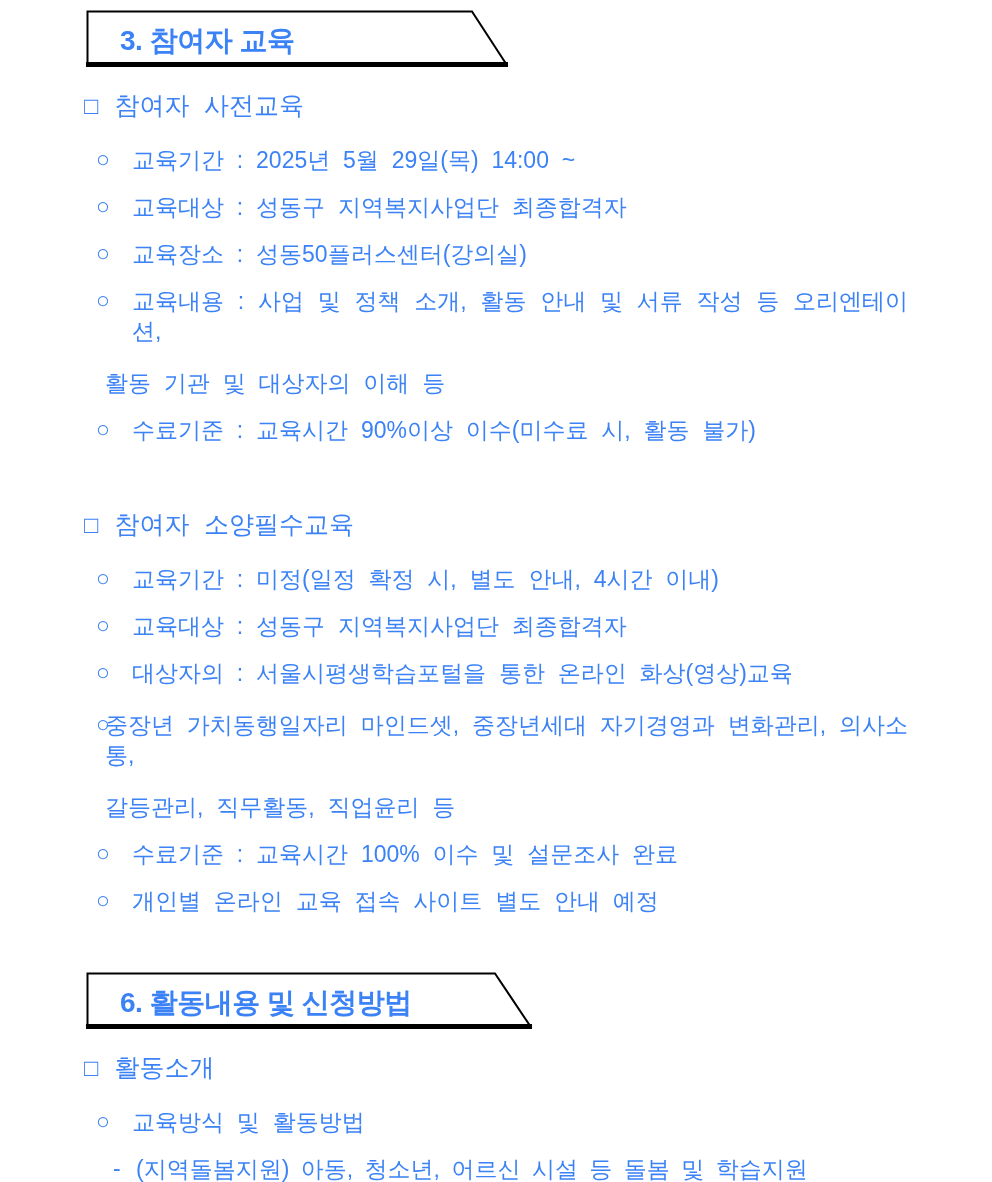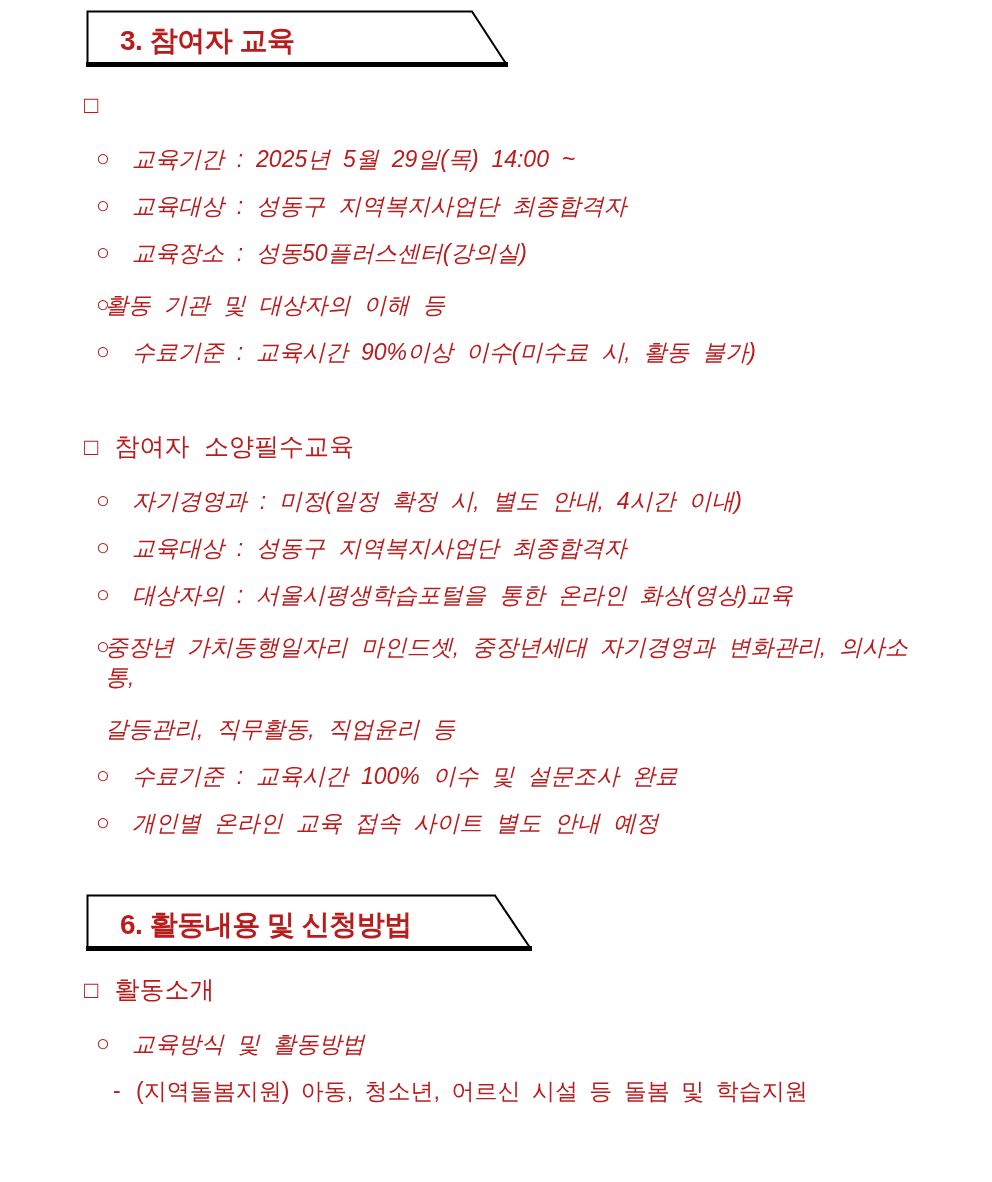--- a/index.html
+++ b/index.html
@@ -2,21 +2,21 @@
 <html lang="ko"><head>
 <meta charset="utf-8">
 <style>
   html, body { margin: 0; padding: 0; background: #ffffff; }
   .page {
     position: relative;
     width: 992px;
     height: 1182px;
     box-sizing: border-box;
     background: #ffffff;
-    color: #b91c1c;
+    color: #3b82f6;
     padding: 10px 84px 0 84px;
     overflow: hidden;
     font-family: "Liberation Sans", "DejaVu Sans", sans-serif;
   }
 
   
   .banner { position: relative; margin-left: 2px; height: 58px; }
   .banner svg { display: block; }
   .banner-label {
     position: absolute;
@@ -44,21 +44,21 @@
   
   .items { margin-top: 24px; }
   .item {
     position: relative;
     padding-left: 48px;
     margin-bottom: 17px;
     font-size: 23px;
     line-height: 30px;
   }
   .circ { position: absolute; left: 12px; top: -1px; font-size: 23px; }
-  .line { word-spacing: 0.28em; font-style: italic; }
+  .line { word-spacing: 0.28em; }
   .line.stretch { text-align: justify; text-align-last: justify; }
   .line.cont { margin-left: -27px; margin-top: 22px; }
 
   .subsection.second { margin-top: 64px; }
 
   
   .subitem {
     position: relative;
     padding-left: 52px;
     margin-top: 15px;
@@ -77,54 +77,56 @@
     <svg width="424" height="58" viewBox="0 0 424 58">
       <path d="M1.5 1.5 L386 1.5 L420.5 54.5 L1.5 54.5 Z" fill="#ffffff" stroke="#000000" stroke-width="2"></path>
       <line x1="0" y1="54.5" x2="422" y2="54.5" stroke="#000000" stroke-width="5"></line>
     </svg>
     <span class="banner-label">3. 참여자 교육</span>
   </div>
 
   <div class="subsection">
     <div class="heading">
       <span class="sq">□</span>
+      <span>참여자 사전교육</span>
     </div>
     <div class="items">
       <div class="item">
         <span class="circ">○</span>
         <div class="line">교육기간 : 2025년 5월 29일(목) 14:00 ~</div>
       </div>
       <div class="item">
         <span class="circ">○</span>
         <div class="line">교육대상 : 성동구 지역복지사업단 최종합격자</div>
       </div>
       <div class="item">
         <span class="circ">○</span>
         <div class="line">교육장소 : 성동50플러스센터(강의실)</div>
       </div>
       <div class="item">
         <span class="circ">○</span>
+        <div class="line stretch">교육내용 : 사업 및 정책 소개, 활동 안내 및 서류 작성 등 오리엔테이션,</div>
         <div class="line cont">활동 기관 및 대상자의 이해 등</div>
       </div>
       <div class="item">
         <span class="circ">○</span>
         <div class="line">수료기준 : 교육시간 90%이상 이수(미수료 시, 활동 불가)</div>
       </div>
     </div>
   </div>
 
   <div class="subsection second">
     <div class="heading">
       <span class="sq">□</span>
       <span>참여자 소양필수교육</span>
     </div>
     <div class="items">
       <div class="item">
         <span class="circ">○</span>
-        <div class="line">자기경영과 : 미정(일정 확정 시, 별도 안내, 4시간 이내)</div>
+        <div class="line">교육기간 : 미정(일정 확정 시, 별도 안내, 4시간 이내)</div>
       </div>
       <div class="item">
         <span class="circ">○</span>
         <div class="line">교육대상 : 성동구 지역복지사업단 최종합격자</div>
       </div>
       <div class="item">
         <span class="circ">○</span>
         <div class="line">대상자의 : 서울시평생학습포털을 통한 온라인 화상(영상)교육</div>
       </div>
       <div class="item">

